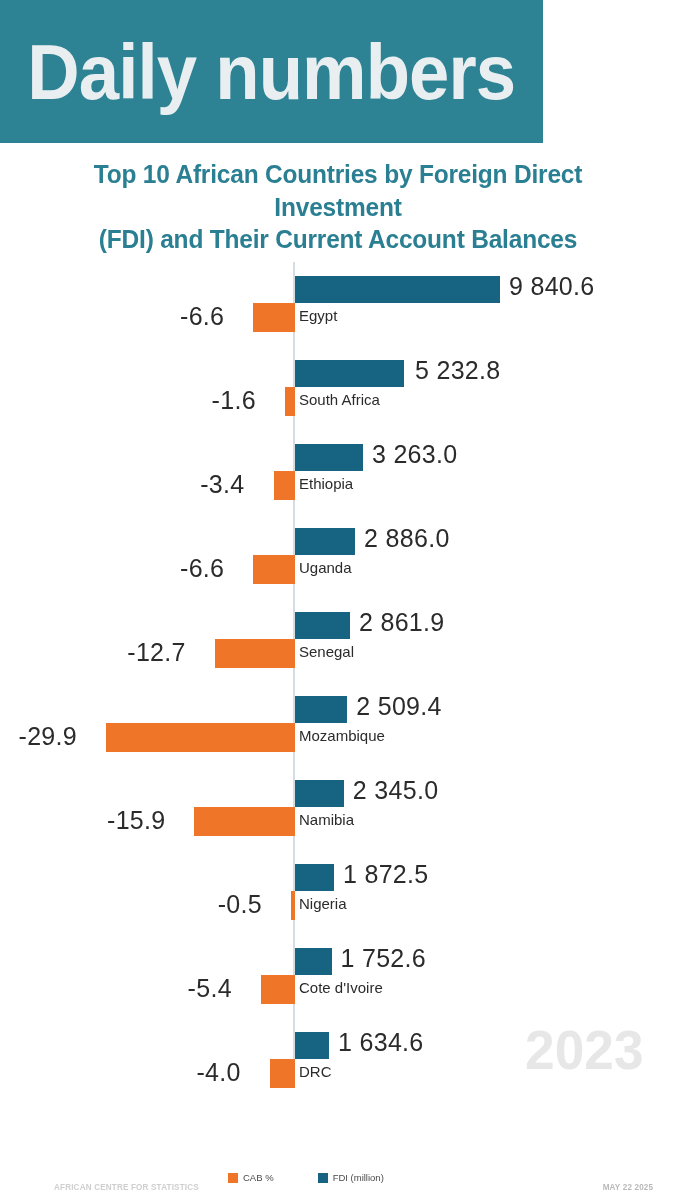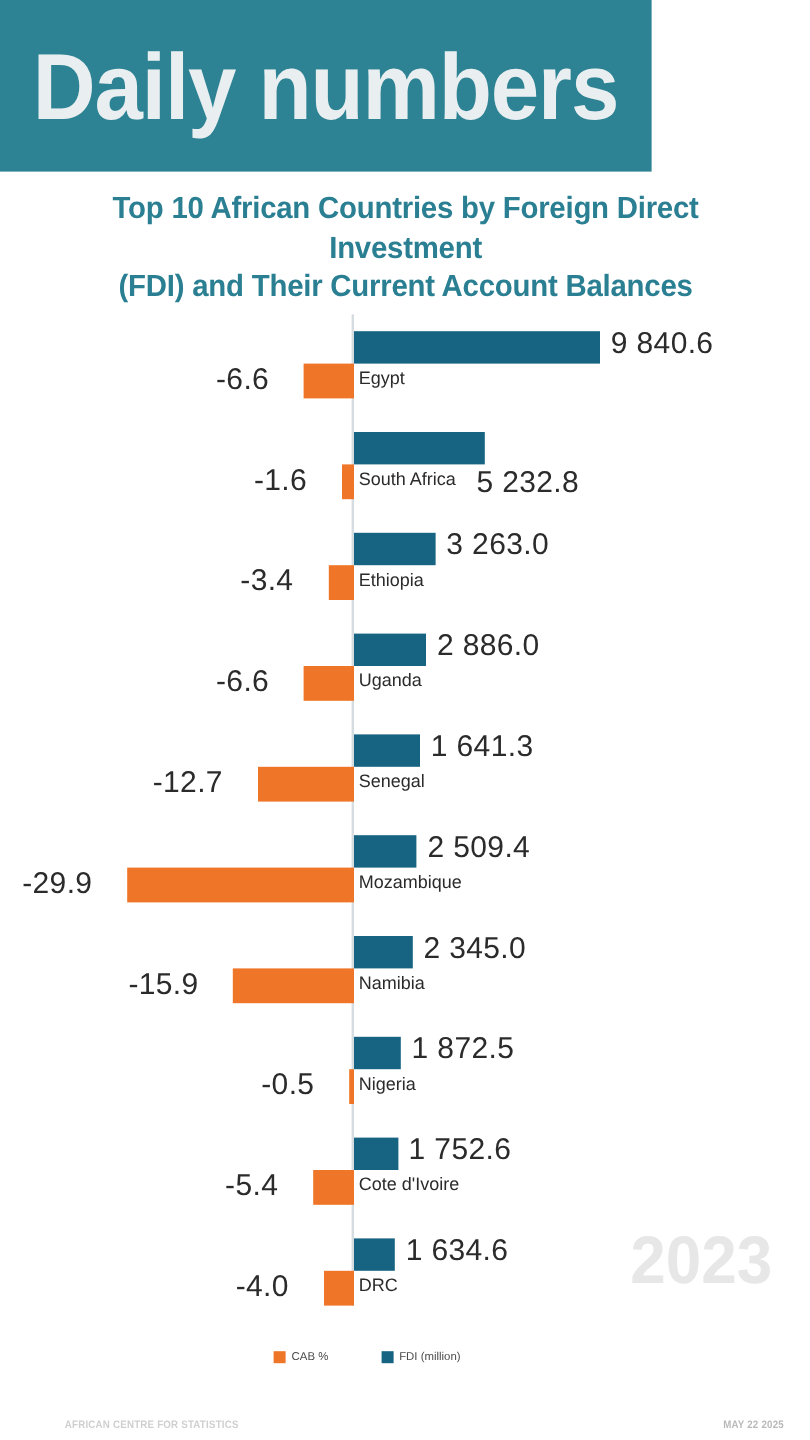--- a/index.html
+++ b/index.html
@@ -130,21 +130,21 @@
     line-height: 1;
     color: #e7e7e7;
     letter-spacing: 0px;
     transform: scaleX(0.95);
   }
 
   
   .legend {
     position: absolute;
     left: 228px;
-    top: 1125px;
+    top: 1172px;
     display: flex;
     gap: 44px;
     align-items: center;
     text-align: center;
   }
   .legend-item {
     display: flex;
     align-items: center;
     gap: 5px;
   }
@@ -203,42 +203,42 @@
   <div id="groups">
       <div class="group" style="top: 0px;">
         <div class="bar-fdi" style="width: 205px;"></div>
         <div class="label-fdi" style="left: 509px;">9 840.6</div>
         <div class="bar-cab" style="width: 41.7191px; left: 253.281px;"></div>
         <div class="label-cab" style="right: 429.719px;">-6.6</div>
         <div class="country-name">Egypt</div>
       </div>
       <div class="group" style="top: 84px;">
         <div class="bar-fdi" style="width: 109.01px;"></div>
-        <div class="label-fdi" style="left: 397px; margin-top: 32px;">5 232.8</div>
+        <div class="label-fdi" style="left: 415px;">5 232.8</div>
         <div class="bar-cab" style="width: 10.1137px; left: 284.886px;"></div>
         <div class="label-cab" style="right: 398.114px;">-1.6</div>
         <div class="country-name">South Africa</div>
       </div>
       <div class="group" style="top: 168px;">
         <div class="bar-fdi" style="width: 67.975px;"></div>
         <div class="label-fdi" style="left: 371.975px;">3 263.0</div>
         <div class="bar-cab" style="width: 21.4916px; left: 273.508px;"></div>
         <div class="label-cab" style="right: 409.492px;">-3.4</div>
         <div class="country-name">Ethiopia</div>
       </div>
       <div class="group" style="top: 252px;">
         <div class="bar-fdi" style="width: 60.1213px;"></div>
         <div class="label-fdi" style="left: 364.121px; text-align: center;">2 886.0</div>
         <div class="bar-cab" style="width: 41.7191px; left: 253.281px;"></div>
         <div class="label-cab" style="right: 429.719px;">-6.6</div>
         <div class="country-name">Uganda</div>
       </div>
       <div class="group" style="top: 336px;">
         <div class="bar-fdi" style="width: 55.0237px;"></div>
-        <div class="label-fdi" style="left: 359.024px;">1 641.3</div>
+        <div class="label-fdi" style="left: 359.024px;">2 861.9</div>
         <div class="bar-cab" style="width: 80.2776px; left: 214.722px;"></div>
         <div class="label-cab" style="right: 468.278px;">-12.7</div>
         <div class="country-name">Senegal</div>
       </div>
       <div class="group" style="top: 420px;">
         <div class="bar-fdi" style="width: 52.276px;"></div>
         <div class="label-fdi" style="left: 356.276px;">2 509.4</div>
         <div class="bar-cab" style="width: 189px; left: 106px;"></div>
         <div class="label-cab" style="right: 577px;">-29.9</div>
         <div class="country-name">Mozambique</div>

